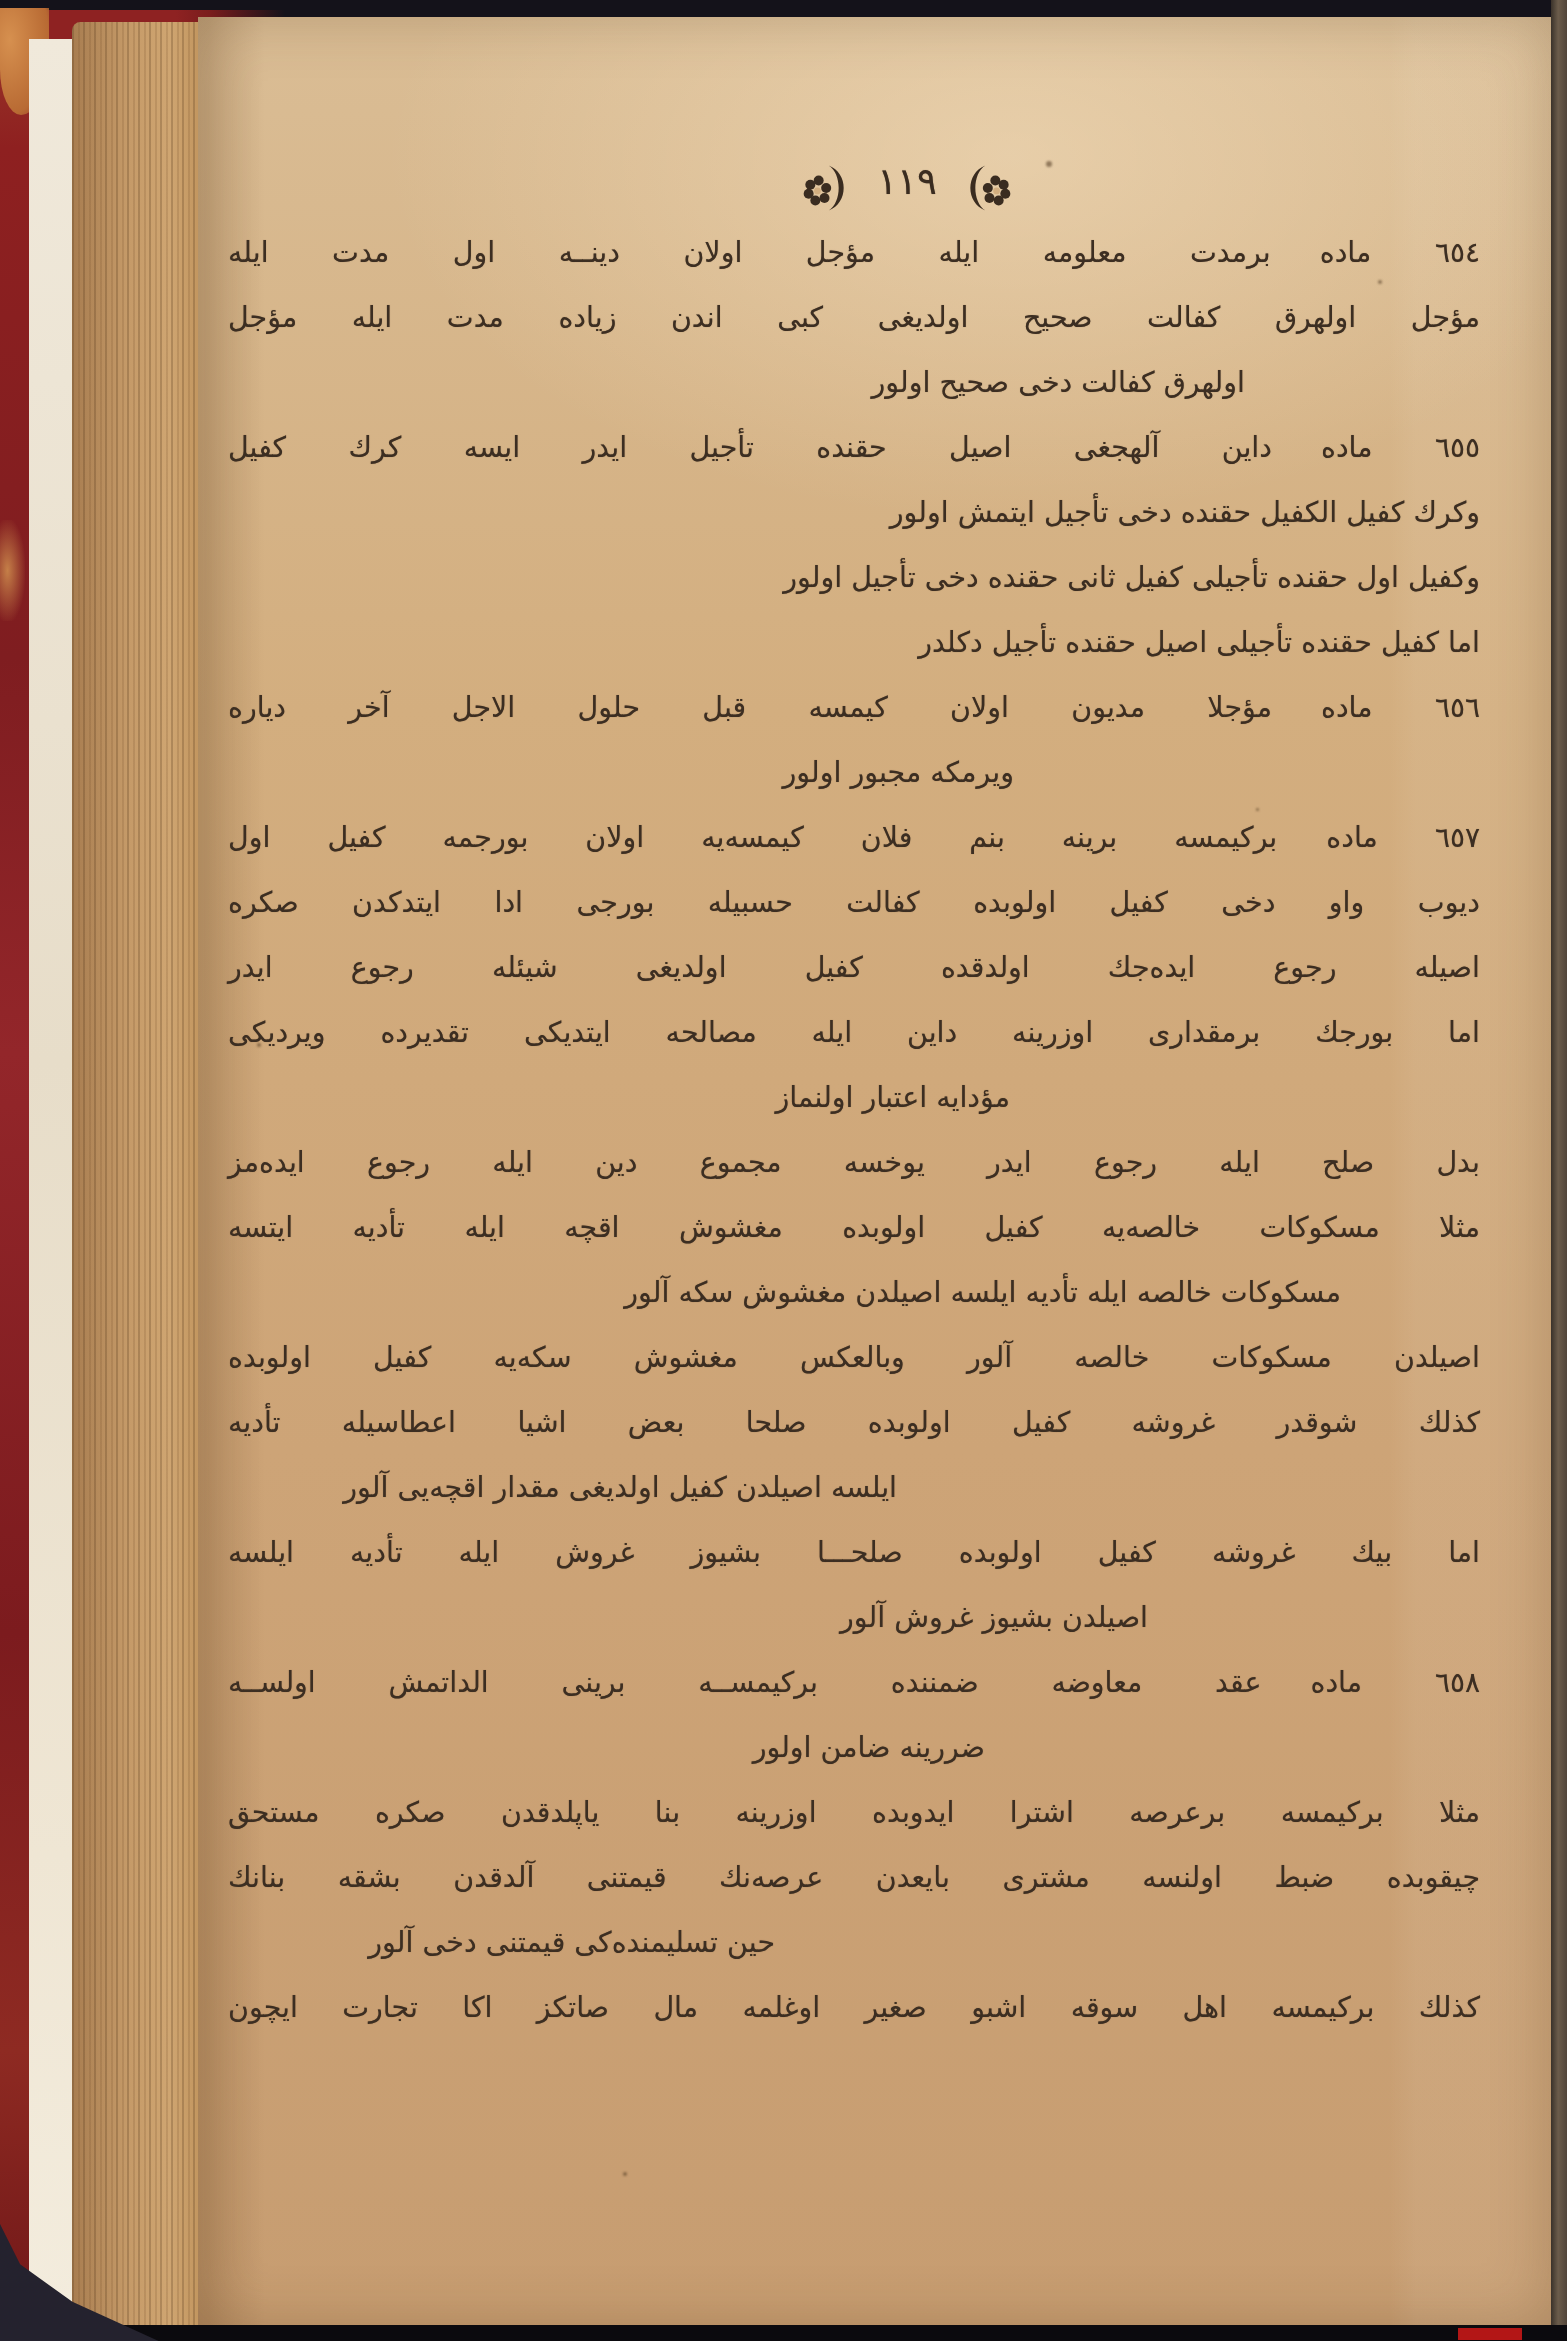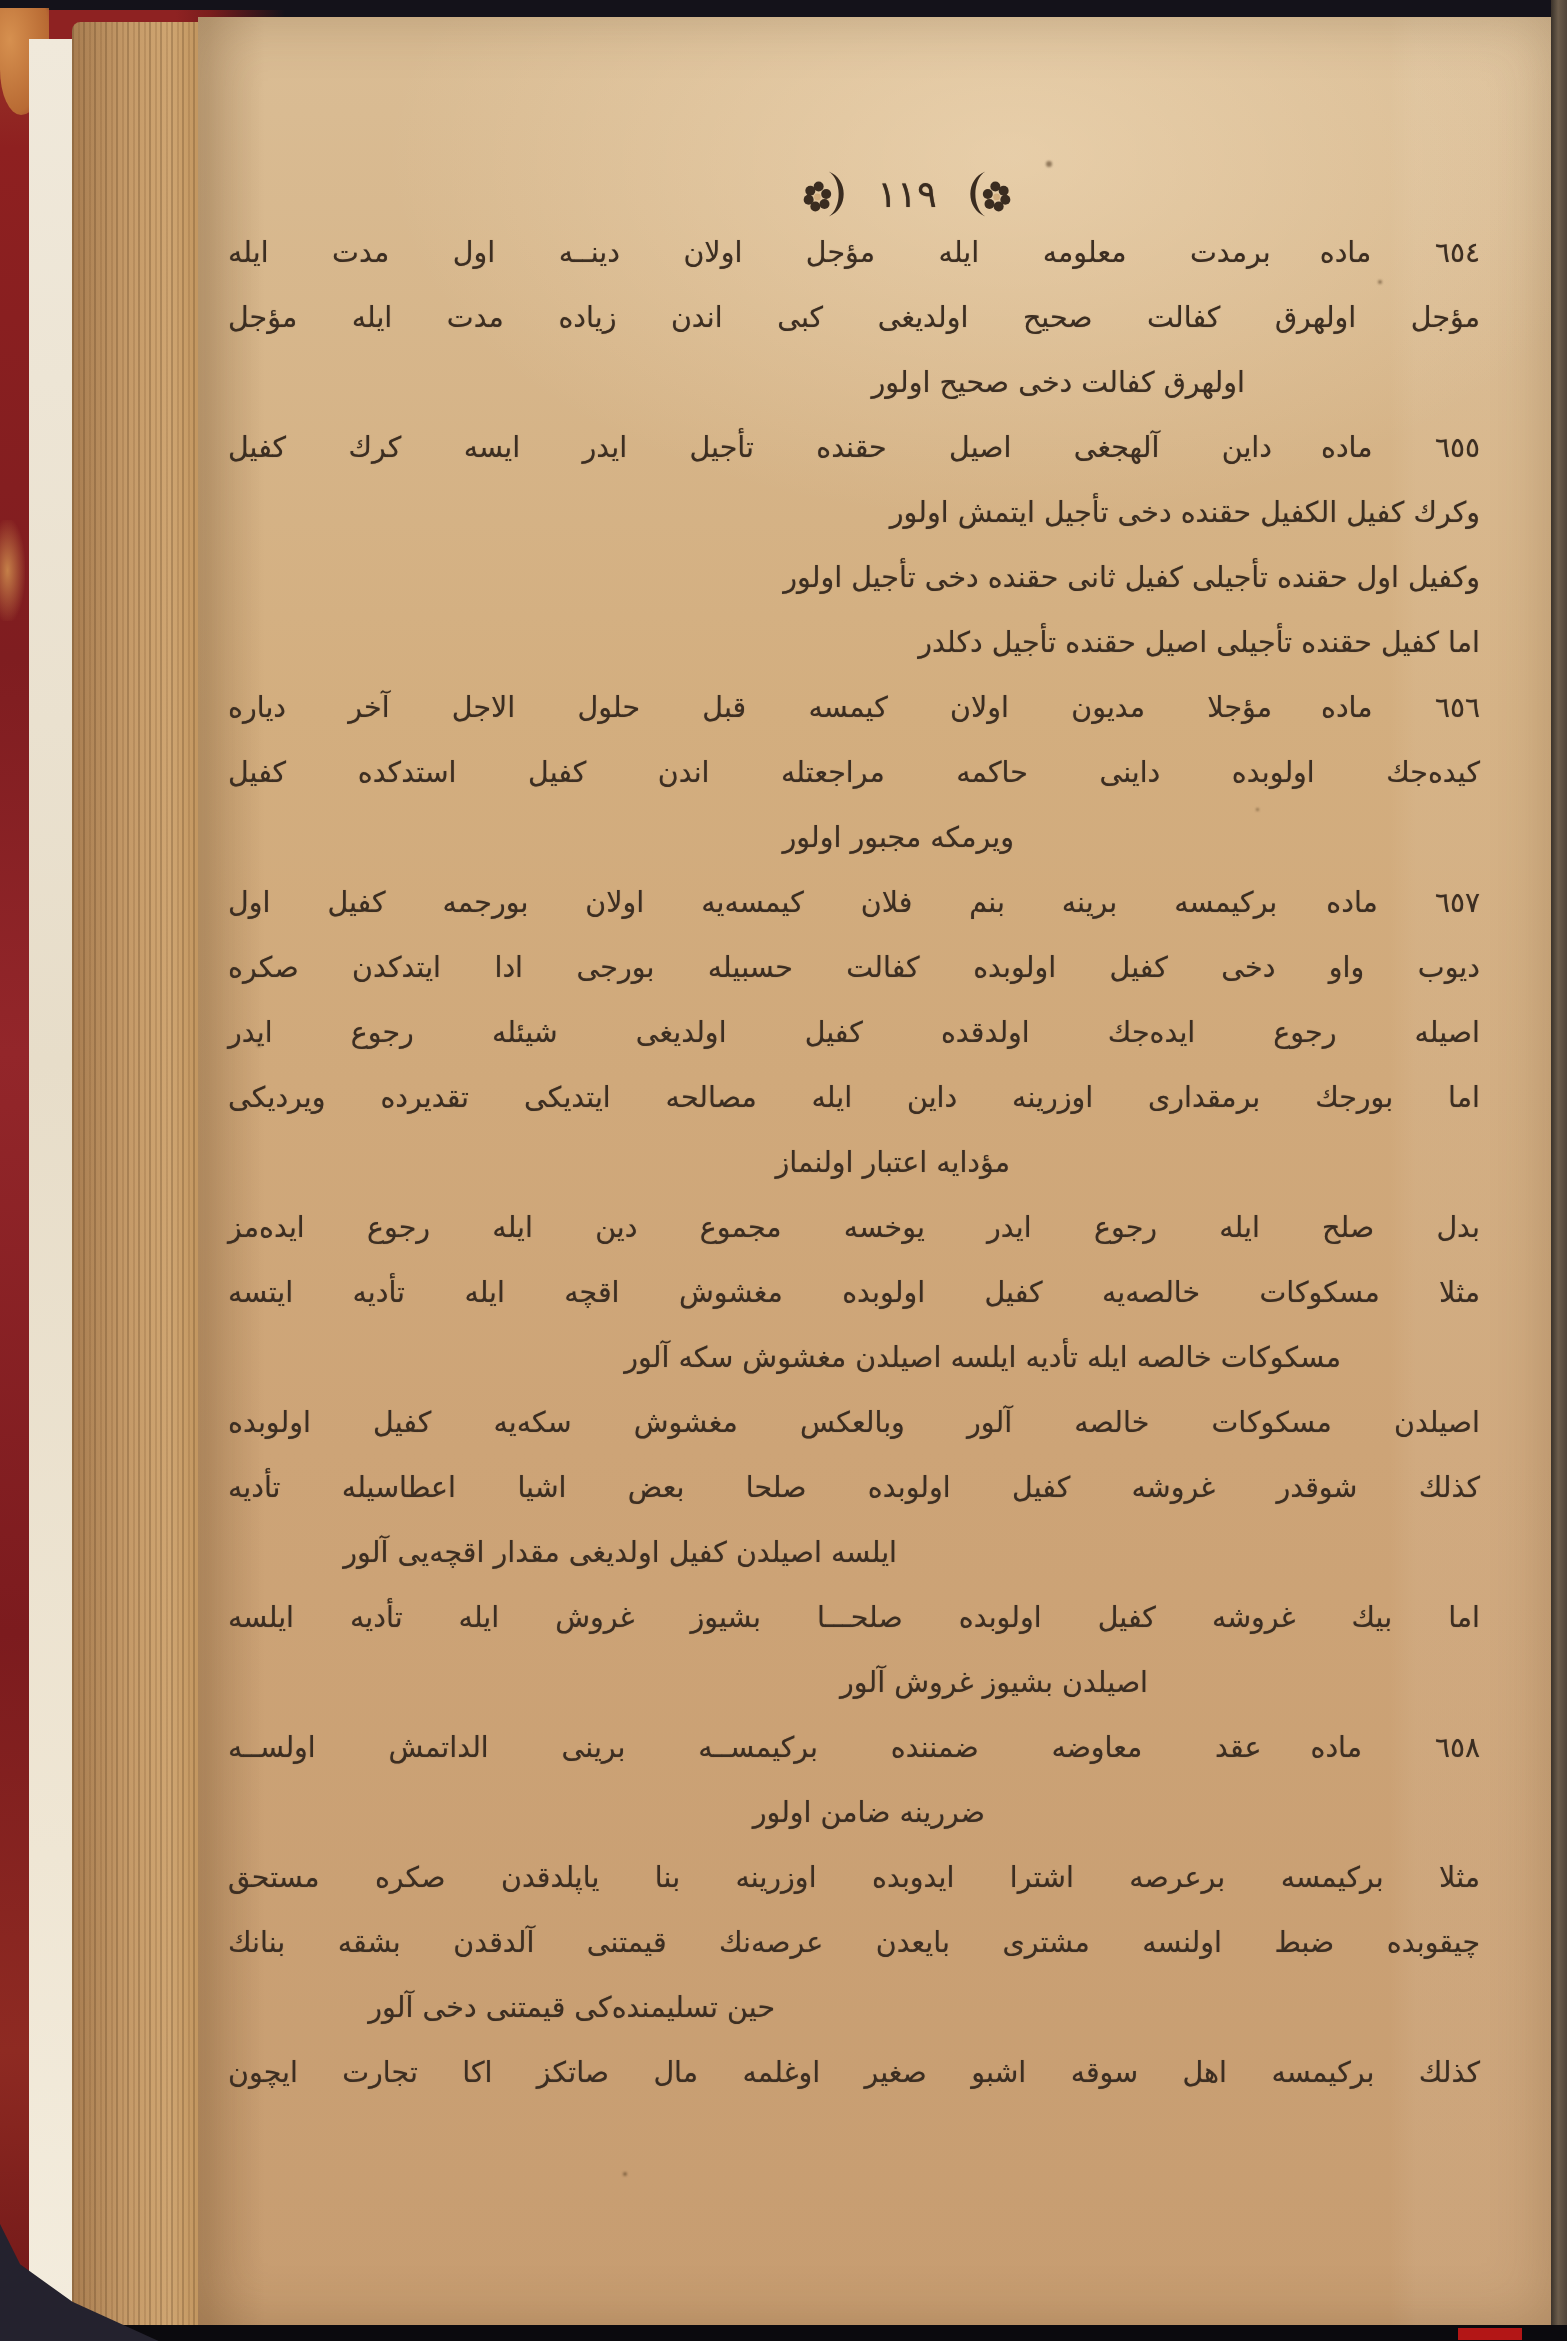--- a/index.html
+++ b/index.html
@@ -51,21 +51,21 @@
   .bottom-strip{position:absolute;left:0;bottom:0;width:1567px;height:17px;background:#0b0a0e;}
   .bottom-red-patch{position:absolute;left:1458px;bottom:1.7px;width:64px;height:12.6px;background:#b31616;}
   .bottom-wedge{
     position:absolute;left:0;bottom:0;width:201px;height:134px;background:#24222e;
     clip-path:polygon(0 12%,10% 42%,36% 70%,80% 100%,0 100%);
   }
   .speck{position:absolute;border-radius:50%;background:rgba(74,52,30,.55);filter:blur(0.8px);}
   
   .running-head{
     position:absolute;left:739px;top:163px;width:336px;height:62px;
-    display:flex;align-items:center;justify-content:center;gap:30px;color:#3a2c20;
+    display:flex;align-items:flex-start;justify-content:center;gap:30px;color:#3a2c20;
   }
   .pagenum{font-size:37px;line-height:1;letter-spacing:5px;text-shadow:0 0 0.8px rgba(58,44,32,.7);}
   .fleuron{width:45px;height:50px;flex:0 0 auto;}
   .fleuron.mirror{transform:scaleX(-1);}
   .text-block{
     position:absolute;left:228px;top:220px;width:1252px;direction:rtl;
     color:#3c2e22;font-size:28.5px;text-shadow:0 0 0.8px rgba(60,42,24,.55);
   }
   .line{line-height:65px;height:65px;}
   .line.full,.line.article{text-align:justify;text-align-last:justify;}
@@ -126,21 +126,20 @@
 
   <div class="text-block">
       <div class="line article"><span class="artnum">٦٥٤</span> <span>ماده</span><span class="gap"></span><span>برمدت معلومه ايله مؤجل اولان دينــه اول مدت ايله</span></div>
       <div class="line full">مؤجل اولهرق كفالت صحيح اولديغى كبى اندن زياده مدت ايله مؤجل</div>
       <div class="line short" style="margin-right: 235px;">اولهرق كفالت دخى صحيح اولور</div>
       <div class="line article"><span class="artnum">٦٥٥</span> <span>ماده</span><span class="gap"></span><span>داين آلهجغى اصيل حقنده تأجيل ايدر ايسه كرك كفيل</span></div>
       <div class="line right">وكرك كفيل الكفيل حقنده دخى تأجيل ايتمش اولور</div>
       <div class="line right">وكفيل اول حقنده تأجيلى كفيل ثانى حقنده دخى تأجيل اولور</div>
       <div class="line right">اما كفيل حقنده تأجيلى اصيل حقنده تأجيل دكلدر</div>
       <div class="line article"><span class="artnum">٦٥٦</span> <span>ماده</span><span class="gap"></span><span>مؤجلا مديون اولان كيمسه قبل حلول الاجل آخر دياره</span></div>
-      <div class="line full">كيده‌جك اولوبده داينى حاكمه مراجعتله اندن كفيل استدكده كفيل</div>
       <div class="line short" style="margin-right: 466px;">ويرمكه مجبور اولور</div>
       <div class="line article"><span class="artnum">٦٥٧</span> <span>ماده</span><span class="gap"></span><span>بركيمسه برينه بنم فلان كيمسه‌يه اولان بورجمه كفيل اول</span></div>
       <div class="line full">ديوب واو دخى كفيل اولوبده كفالت حسبيله بورجى ادا ايتدكدن صكره</div>
       <div class="line full">اصيله رجوع ايده‌جك اولدقده كفيل اولديغى شيئله رجوع ايدر</div>
       <div class="line full">اما بورجك برمقدارى اوزرينه داين ايله مصالحه ايتديكى تقديرده ويرديكى</div>
       <div class="line short" style="margin-right: 470px;">مؤدايه اعتبار اولنماز</div>
       <div class="line full">بدل صلح ايله رجوع ايدر يوخسه مجموع دين ايله رجوع ايده‌مز</div>
       <div class="line full">مثلا مسكوكات خالصه‌يه كفيل اولوبده مغشوش اقچه ايله تأديه ايتسه</div>
       <div class="line short" style="margin-right: 139px;">مسكوكات خالصه ايله تأديه ايلسه اصيلدن مغشوش سكه آلور</div>
       <div class="line full">اصيلدن مسكوكات خالصه آلور وبالعكس مغشوش سكه‌يه كفيل اولوبده</div>

